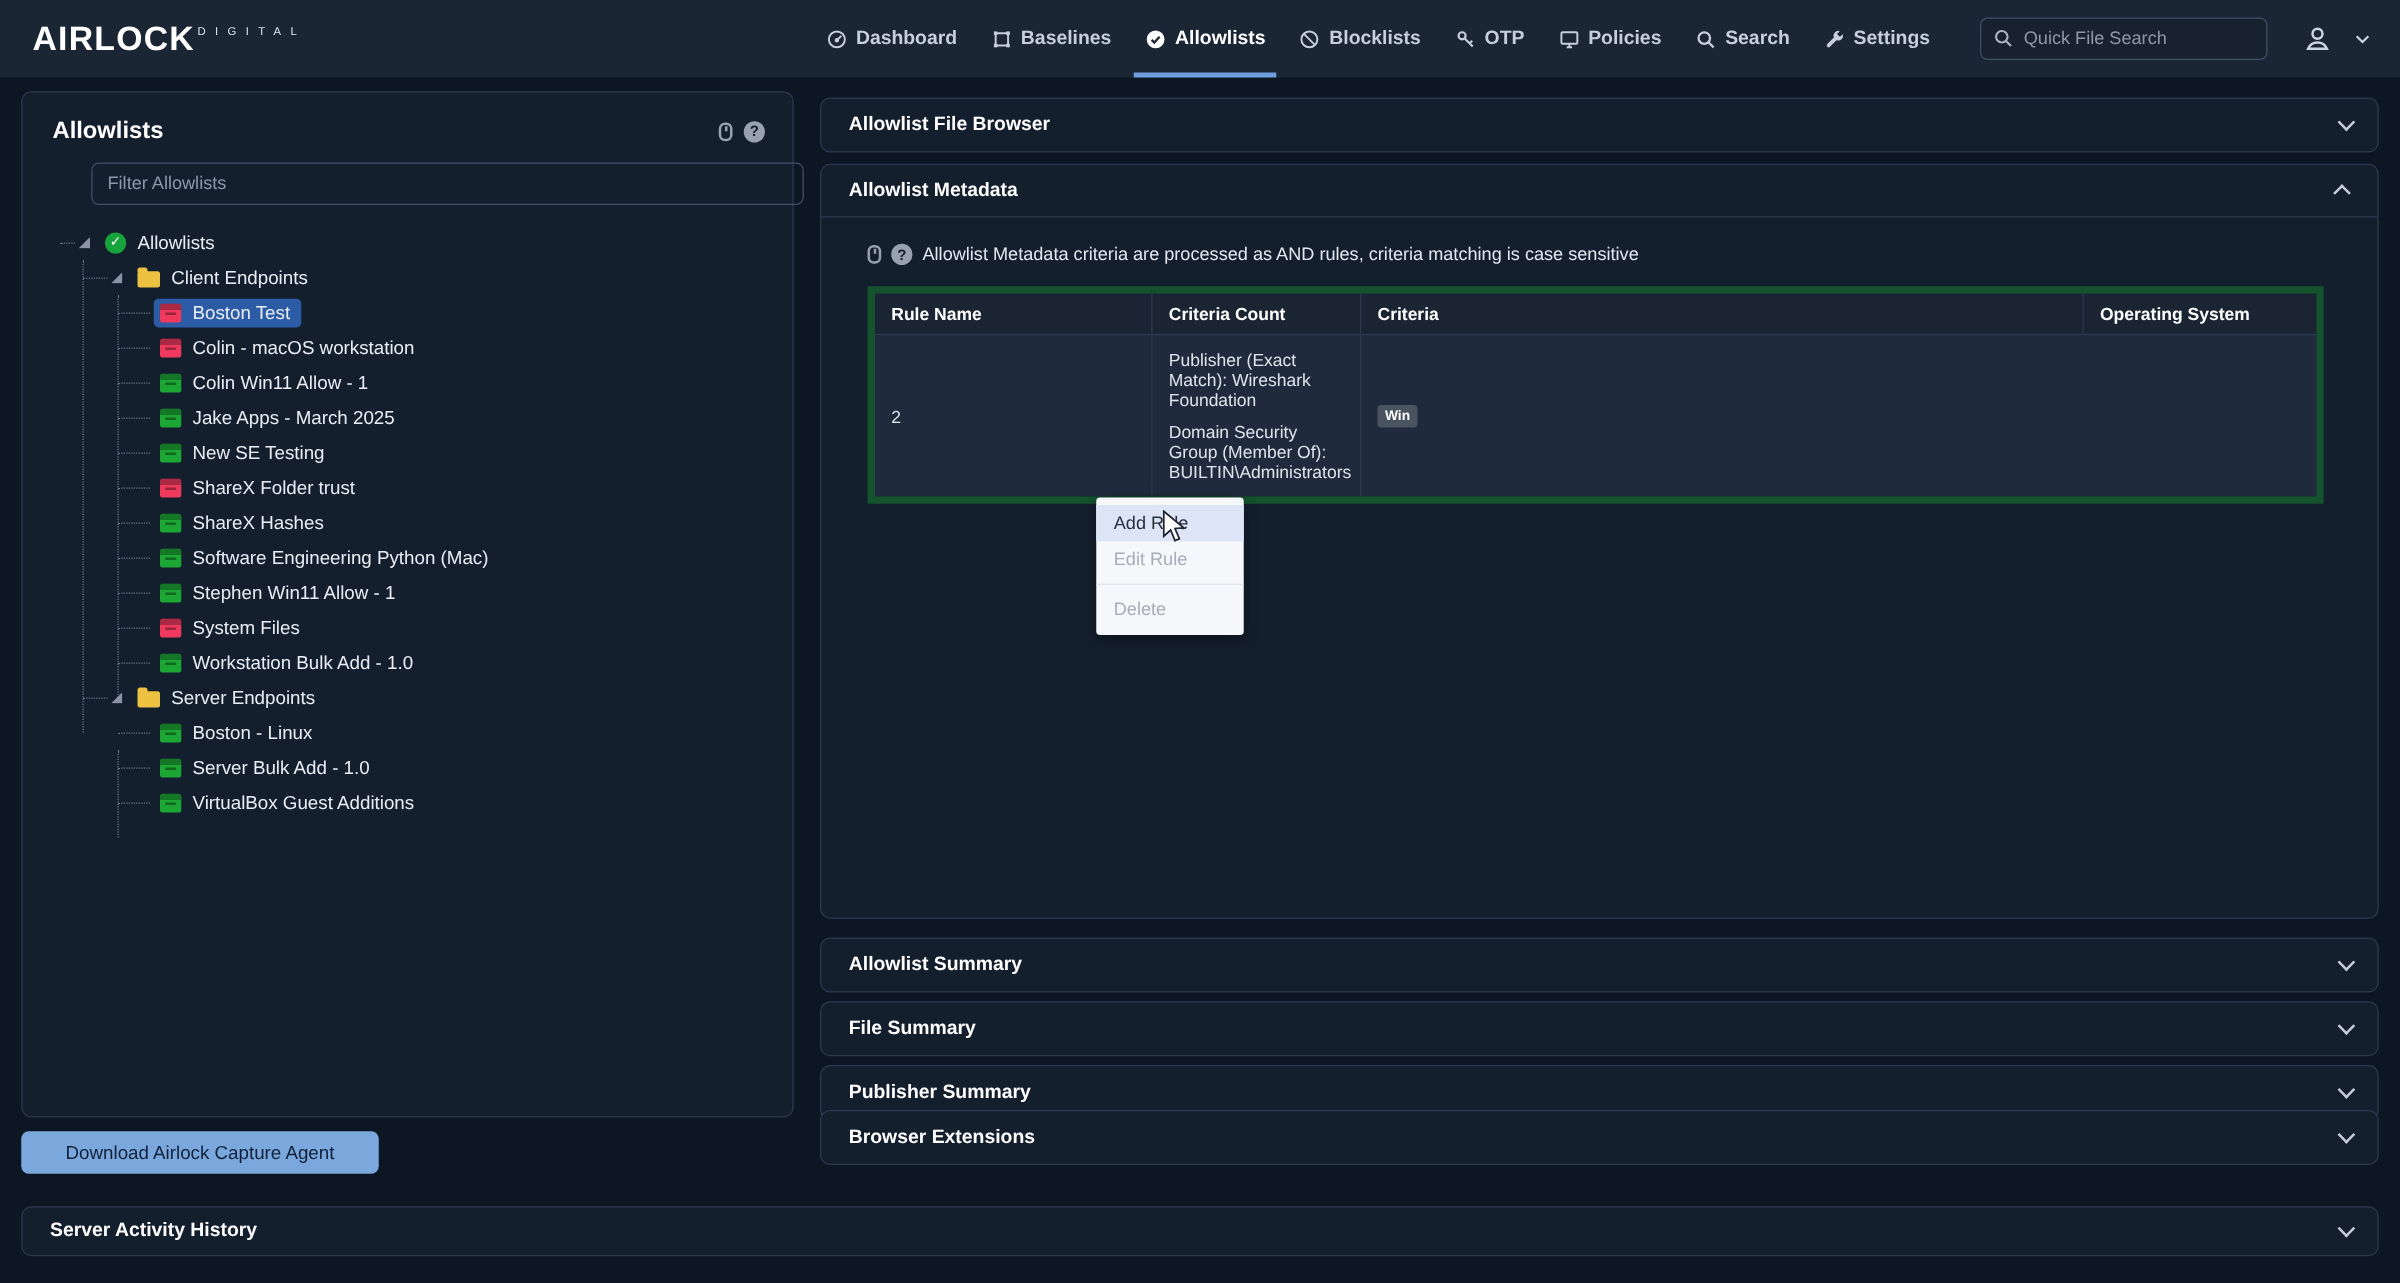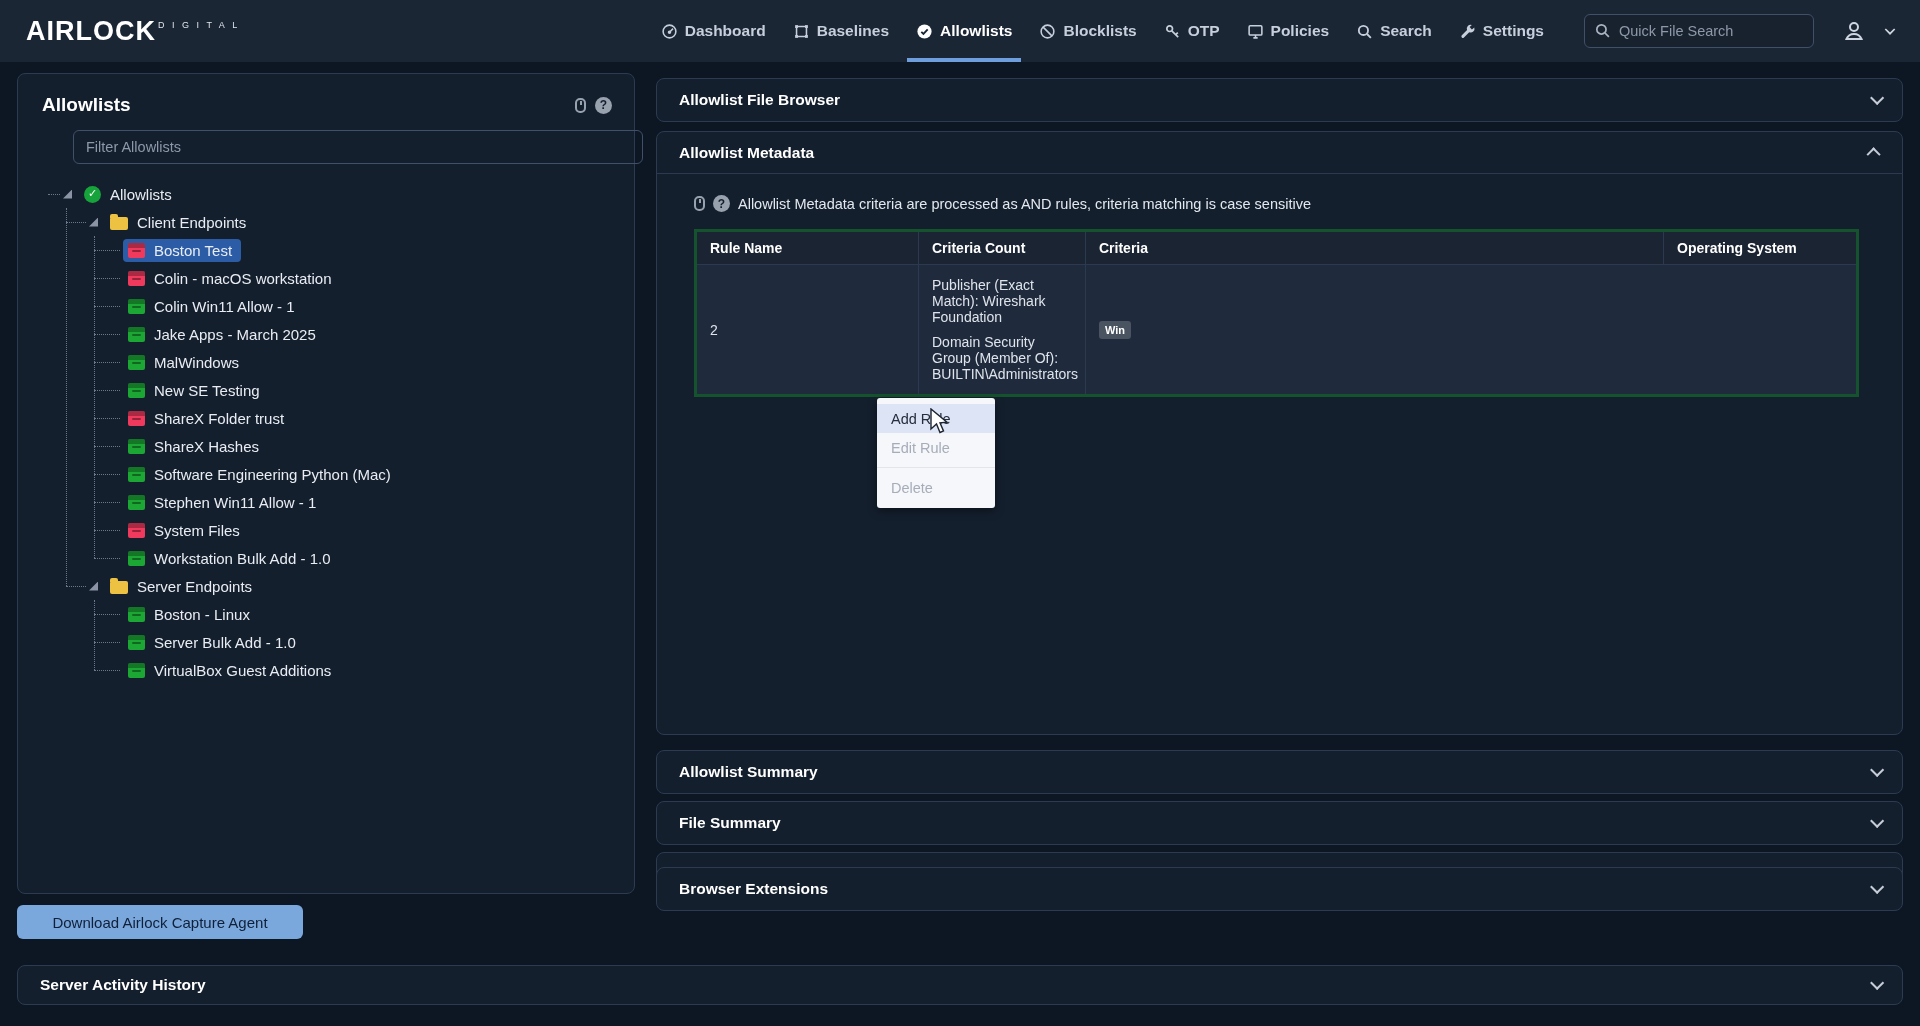--- a/index.html
+++ b/index.html
@@ -90,21 +90,21 @@
   .chev { margin-left:auto; width:10px; height:10px; border-right:2px solid #c6cdd8;
     border-bottom:2px solid #c6cdd8; flex:none; }
   .chev.down { transform:rotate(45deg) translateY(-3px); }
   .chev.up { transform:rotate(-135deg) translateY(-2px); }
 
   #panel-metadata { position:absolute; left:656px; top:131px; width:1247px; height:604px; }
   .meta-head { height:42px; display:flex; align-items:center; padding:0 22px;
     border-bottom:1px solid #2b3a50; cursor:pointer; }
   .meta-info { position:absolute; left:37px; top:63px; display:flex; align-items:center; gap:8px;
     color:#e3e8ef; font-size:14.5px; }
-  .meta-table { position:absolute; left:37px; top:97px; width:1165px; border:3px solid #14532d; }
+  .meta-table { position:absolute; left:37px; top:97px; width:1165px; border:6px solid #14532d; }
   .trow { display:grid; grid-template-columns:222px 167px 578px 196px; }
   .thead { background:#1a2433; }
   .thead .tcell { color:#ffffff; font-weight:700; font-size:14px; padding:8px 13px;
     border-right:1px solid #2b3a50; }
   .thead .tcell:last-child { border-right:none; }
   .tbody { background:#1f2b3c; border-top:1px solid #2b3a50; }
   .tbody .tcell { color:#dfe4ec; font-size:14px; padding:12px 13px; border-right:1px solid #2b3a50;
     display:flex; flex-direction:column; justify-content:center; gap:9px; min-height:68px; }
   .tbody .tcell:last-child { border-right:none; align-items:flex-start; }
   .os-badge { background:#4a5360; color:#ffffff; font-size:11px; font-weight:700;
@@ -287,27 +287,20 @@
           <span class="connector"></span>
           <span class="node-content">
             <span class="boxicon box-green"></span>
             <span>Jake Apps - March 2025</span>
           </span>
         </div>
         <div class="tree-row lvl2">
           <span class="connector"></span>
           <span class="node-content">
             <span class="boxicon box-green"></span>
-            <span>MalWindows</span>
-          </span>
-        </div>
-        <div class="tree-row lvl2">
-          <span class="connector"></span>
-          <span class="node-content">
-            <span class="boxicon box-green"></span>
             <span>New SE Testing</span>
           </span>
         </div>
         <div class="tree-row lvl2">
           <span class="connector"></span>
           <span class="node-content">
             <span class="boxicon box-red"></span>
             <span>ShareX Folder trust</span>
           </span>
         </div>
@@ -420,21 +413,21 @@
     <span class="chev down"></span>
   </div>
   <div class="acc panel" style="top:801px;">
     <span class="acc-title">File Summary</span>
     <span class="chev down"></span>
   </div>
   <div class="acc panel" style="top:852px;">
     <span class="acc-title">Publisher Summary</span>
     <span class="chev down"></span>
   </div>
-  <div class="acc panel" style="top:867px;text-align:center;">
+  <div class="acc panel" style="top:888px;text-align:center;">
     <span class="acc-title">Browser Extensions</span>
     <span class="chev down"></span>
   </div>
   <div class="acc panel" style="top:965px; left:17px; width:1886px; height:40px;">
     <span class="acc-title">Server Activity History</span>
     <span class="chev down"></span>
   </div>
 
   <div id="ctx-menu">
       <div class="ctx-item hl">Add Rule</div>

